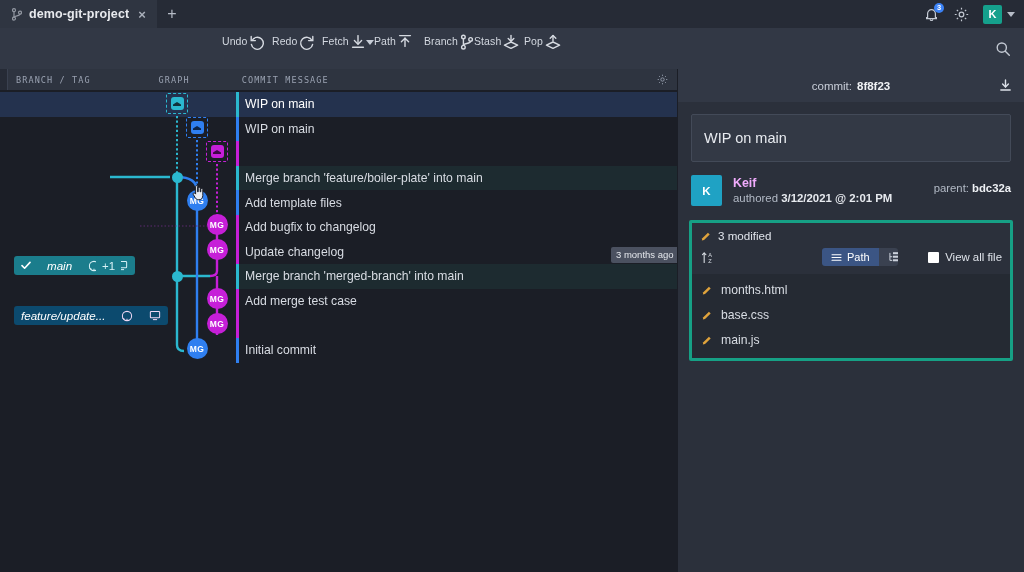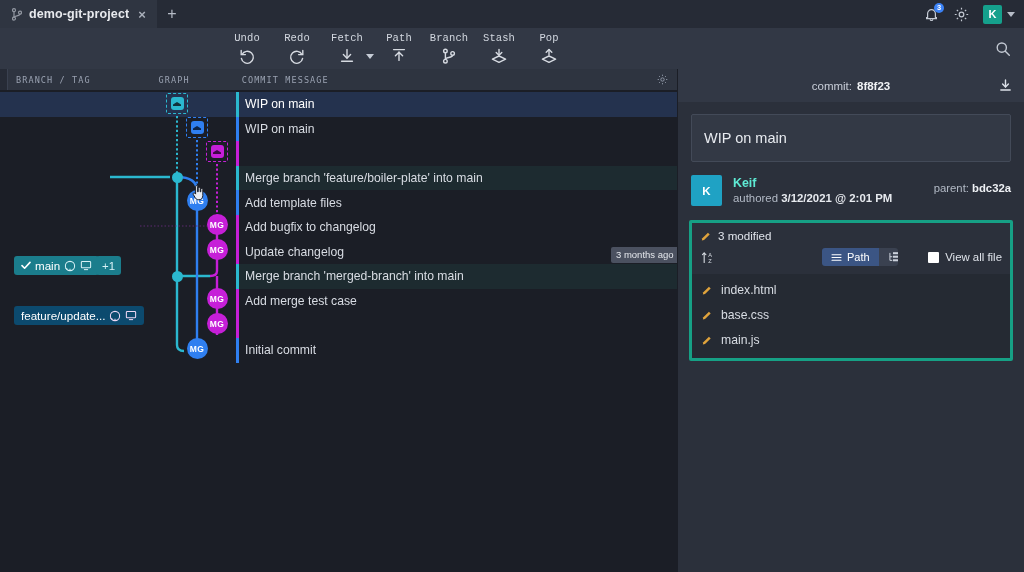--- a/index.html
+++ b/index.html
@@ -52,22 +52,22 @@
   .caret-dn { width: 0; height: 0; border-left: 4px solid transparent;
     border-right: 4px solid transparent; border-top: 5px solid #b6bcc7; }
 
   
   .toolbar {
     position: absolute; top: 28px; left: 0; width: 1024px; height: 41px;
     background: #323845;
   }
   .tools { position: absolute; left: 222px; top: 0; display: flex; align-items: flex-start; }
   .tool {
-    width: 50px; display: flex; flex-direction: column; align-items: center;
-    padding-top: 4px; cursor: pointer; font-family: Liberation Mono, monospace;
+    width: 50px; display: flex; flex-direction: row; align-items: center;
+    padding-top: 4px; cursor: pointer;
   }
   .tool .lbl { font-size: 10.5px; color: #d3d8e0; margin-bottom: 2px; letter-spacing: .1px; }
   .tool .ico { height: 19px; display: flex; align-items: center; justify-content: center; }
   .fetch-caret {
     align-self: flex-end; margin: 0 0 6px -6px;
     width: 0; height: 0; border-left: 4.5px solid transparent;
     border-right: 4.5px solid transparent; border-top: 5px solid #c6ccd6; cursor: pointer;
   }
   .search-btn {
     position: absolute; right: 10px; top: 10px; width: 22px; height: 22px;
@@ -135,22 +135,22 @@
     position: absolute; width: 21px; height: 21px; border-radius: 50%;
     color: #fff; font-size: 8.5px; font-weight: bold;
     display: flex; align-items: center; justify-content: center;
     letter-spacing: .3px;
   }
   .dot { position: absolute; width: 11px; height: 11px; border-radius: 50%; background: #2bb8cf; }
 
   
   .chip {
     position: absolute; display: flex; align-items: center; height: 19px;
-    border-radius: 3px; padding: 0 7px; gap: 4px;
-    font-size: 11.6px; color: #fff; white-space: nowrap; cursor: pointer;
+    border-radius: 3px; padding: 0 7px; gap: 16px;
+    font-size: 11.6px; color: #fff; white-space: nowrap; cursor: pointer; font-style: italic;
   }
   .chip-main { background: #1b7d8c; left: 14px; top: 166px; }
   .chip-plus {
     position: absolute; left: 96px; top: 166px; height: 19px;
     background: #1b7d8c; border-radius: 3px; padding: 0 6px;
     font-size: 11.4px; color: #d9f2f6; display: flex; align-items: center; cursor: pointer;
   }
   .chip-feat { background: #0c4a6e; left: 14px; top: 216px; }
 
   .tooltip {
@@ -179,21 +179,21 @@
     display: flex; align-items: center; padding: 0 12px;
   }
   .msgbox .t { font-size: 14.5px; color: #e8ebf0; }
   .author { display: flex; align-items: center; margin: 13px 13px 0 13px; position: relative; }
   .author .av {
     width: 31px; height: 31px; background: #1fa2c4; color: #fff;
     font-size: 11.5px; font-weight: bold;
     display: flex; align-items: center; justify-content: center; border-radius: 2px;
   }
   .author .who { margin-left: 11px; }
-  .author .nm { font-size: 12.4px; color: #5eead4; font-weight: bold; line-height: 15px; }
+  .author .nm { font-size: 12.4px; color: #f0abfc; font-weight: bold; line-height: 15px; }
   .author .sub { font-size: 11.4px; color: #b3bac6; line-height: 15px; }
   .author .sub b { color: #e7eaef; font-weight: bold; }
   .author .parent { position: absolute; right: 0; top: 7px; font-size: 11.3px; color: #b3bac6; }
   .author .parent b { color: #eef0f4; font-weight: bold; }
 
   .filesbox {
     margin: 14px 11px 0 11px; border: 3px solid #16a085;
     background: #2b303b; border-radius: 2px; overflow: hidden;
   }
   .fb-title { display: flex; align-items: center; gap: 6px; padding: 6px 0 4px 9px; }
@@ -641,21 +641,21 @@
           <div class="cbx"></div>
           <div class="t">View all file</div>
         </div>
       </div>
 
       <div class="fb-list">
         <div class="frow">
           <svg width="11" height="11" viewBox="0 0 12 12">
               <path d="M1.4 9.1l6.2-6.2 1.9 1.9-6.2 6.2-2.4.5z" fill="#e0a33c"></path>
             </svg>
-          <div class="fn">index.html</div>
+          <div class="fn">months.html</div>
         </div>
         <div class="frow">
           <svg width="11" height="11" viewBox="0 0 12 12">
               <path d="M1.4 9.1l6.2-6.2 1.9 1.9-6.2 6.2-2.4.5z" fill="#e0a33c"></path>
             </svg>
           <div class="fn">base.css</div>
         </div>
         <div class="frow">
           <svg width="11" height="11" viewBox="0 0 12 12">
               <path d="M1.4 9.1l6.2-6.2 1.9 1.9-6.2 6.2-2.4.5z" fill="#e0a33c"></path>

